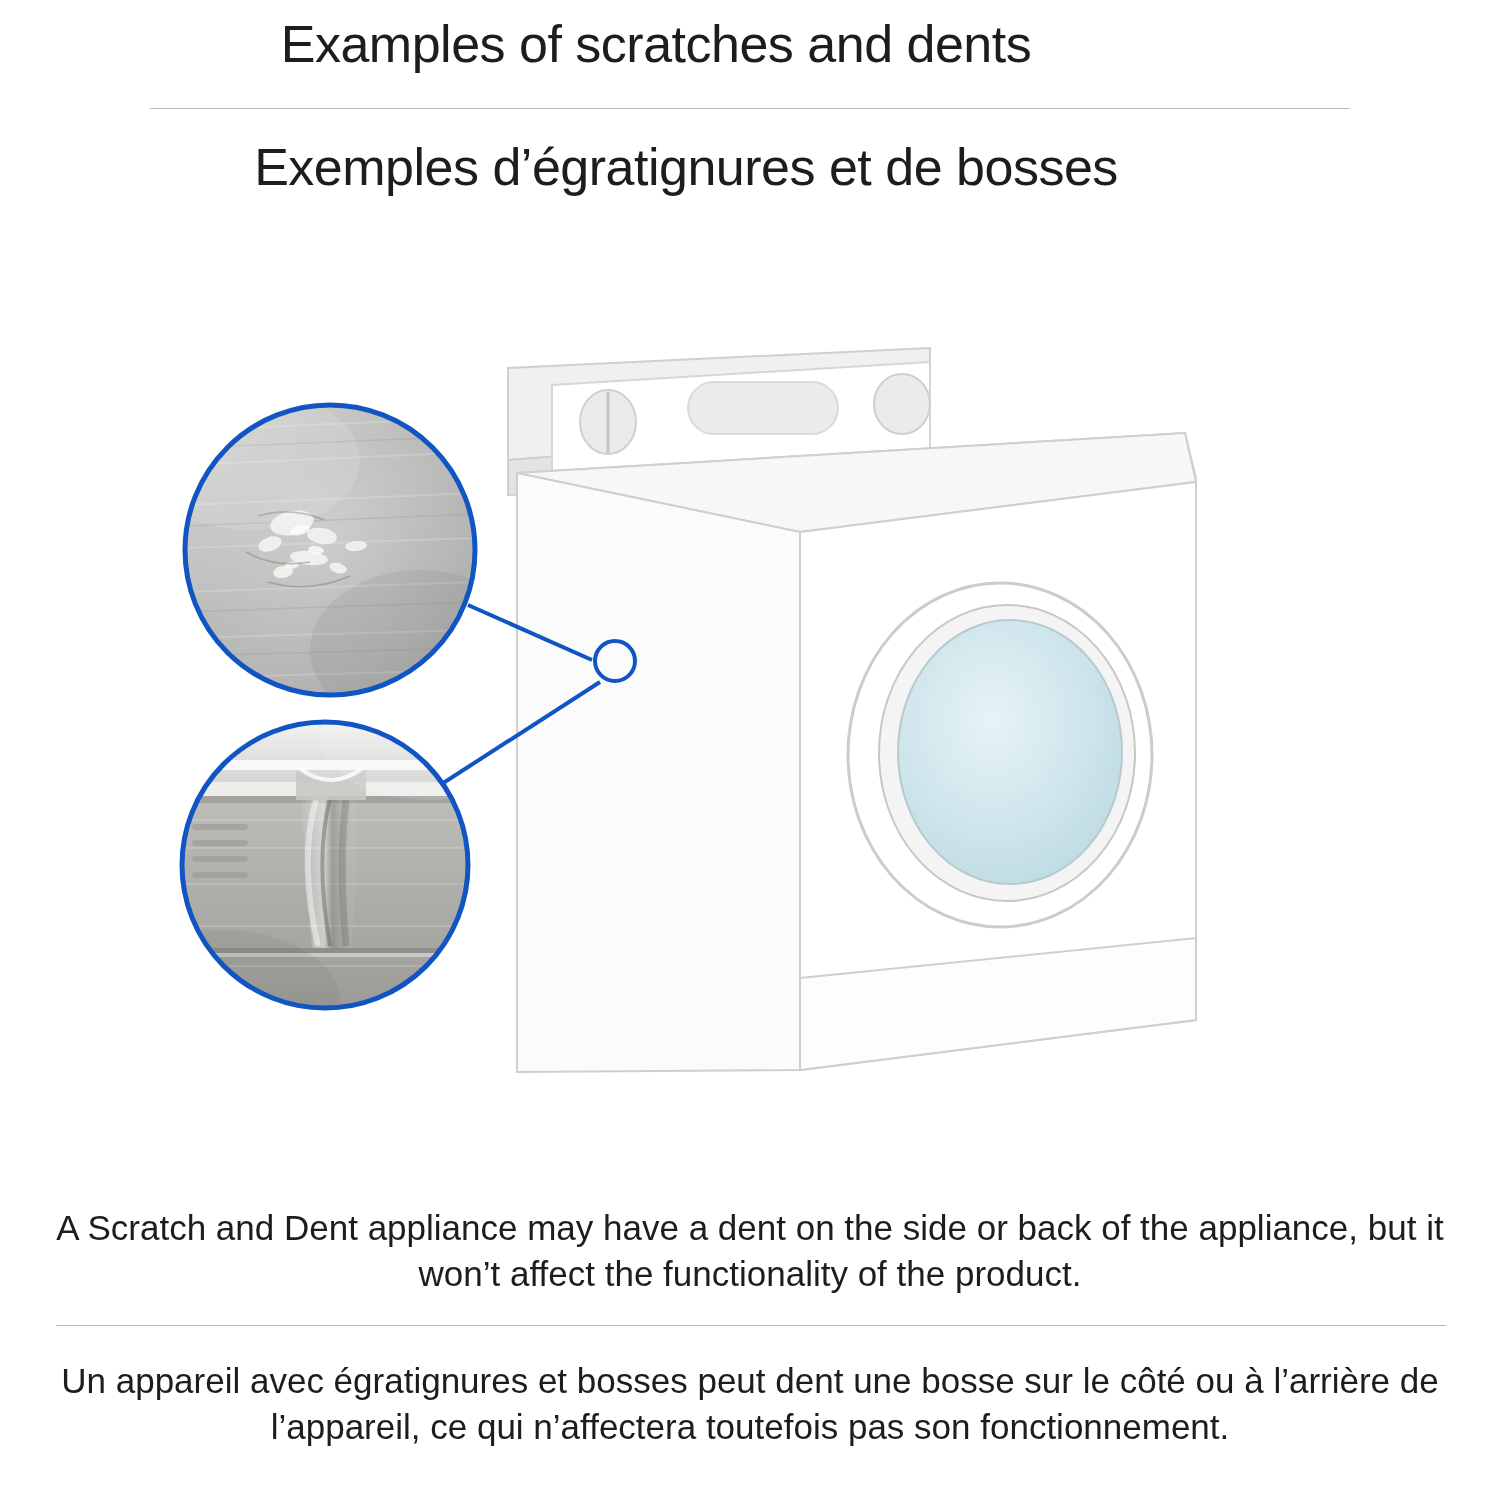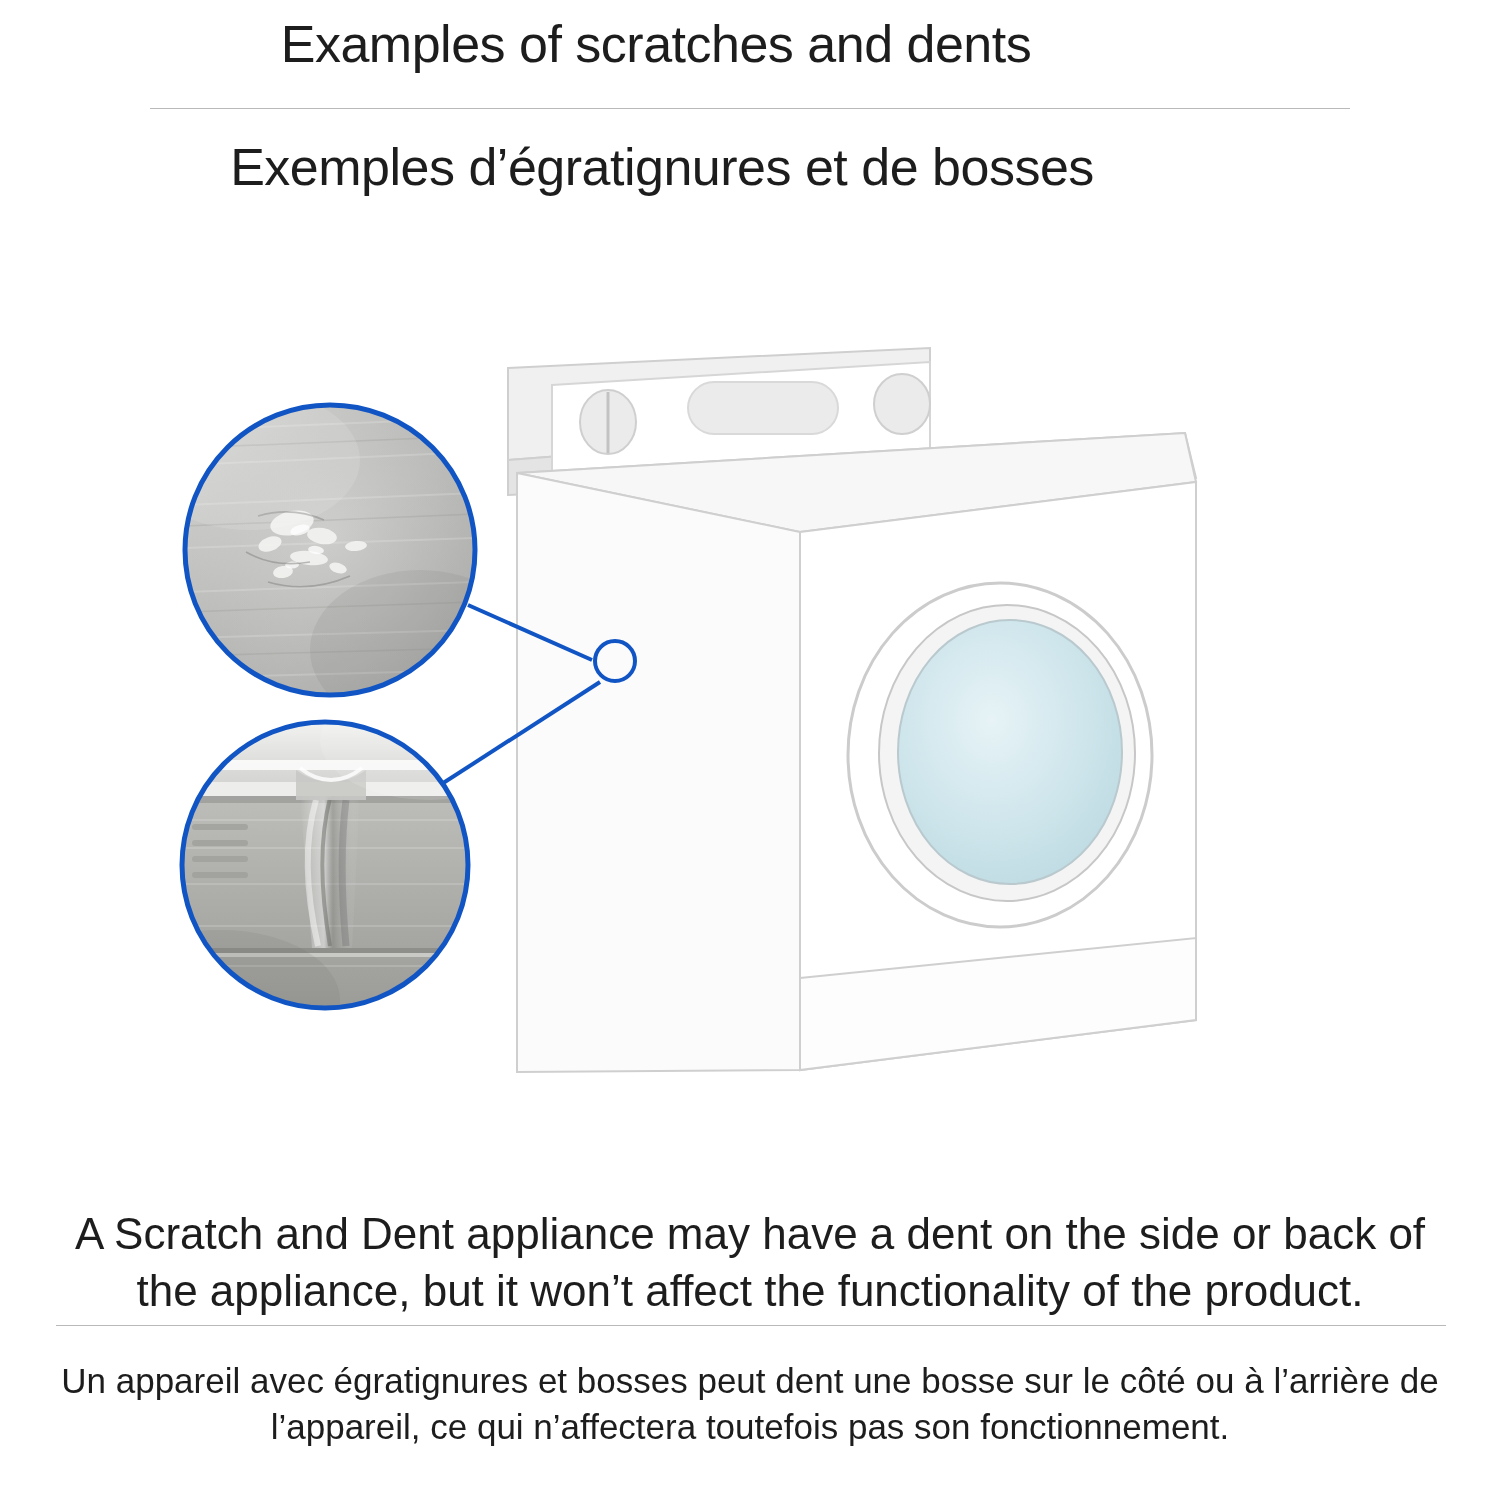--- a/index.html
+++ b/index.html
@@ -44,39 +44,40 @@
   .title-fr {
     position: absolute;
     top: 137px;
     left: 0;
     width: 1324px;
     text-align: center;
     font-size: 52px;
     font-weight: 400;
     letter-spacing: -0.5px;
     color: #1d1d1d;
+    padding-left: 24px;
   }
 
   
   .illus {
     position: absolute;
     top: 300px;
     left: 0;
     width: 1500px;
     height: 820px;
   }
 
   
   .caption-en {
     position: absolute;
     top: 1205px;
     left: 40px;
     width: 1420px;
     text-align: center;
-    font-size: 44px;
+    font-size: 35px;
     line-height: 1.30;
     color: #1d1d1d;
   }
   .rule-bottom {
     position: absolute;
     top: 1325px;
     left: 56px;
     width: 1390px;
     height: 1px;
     background: #b9b9b9;

